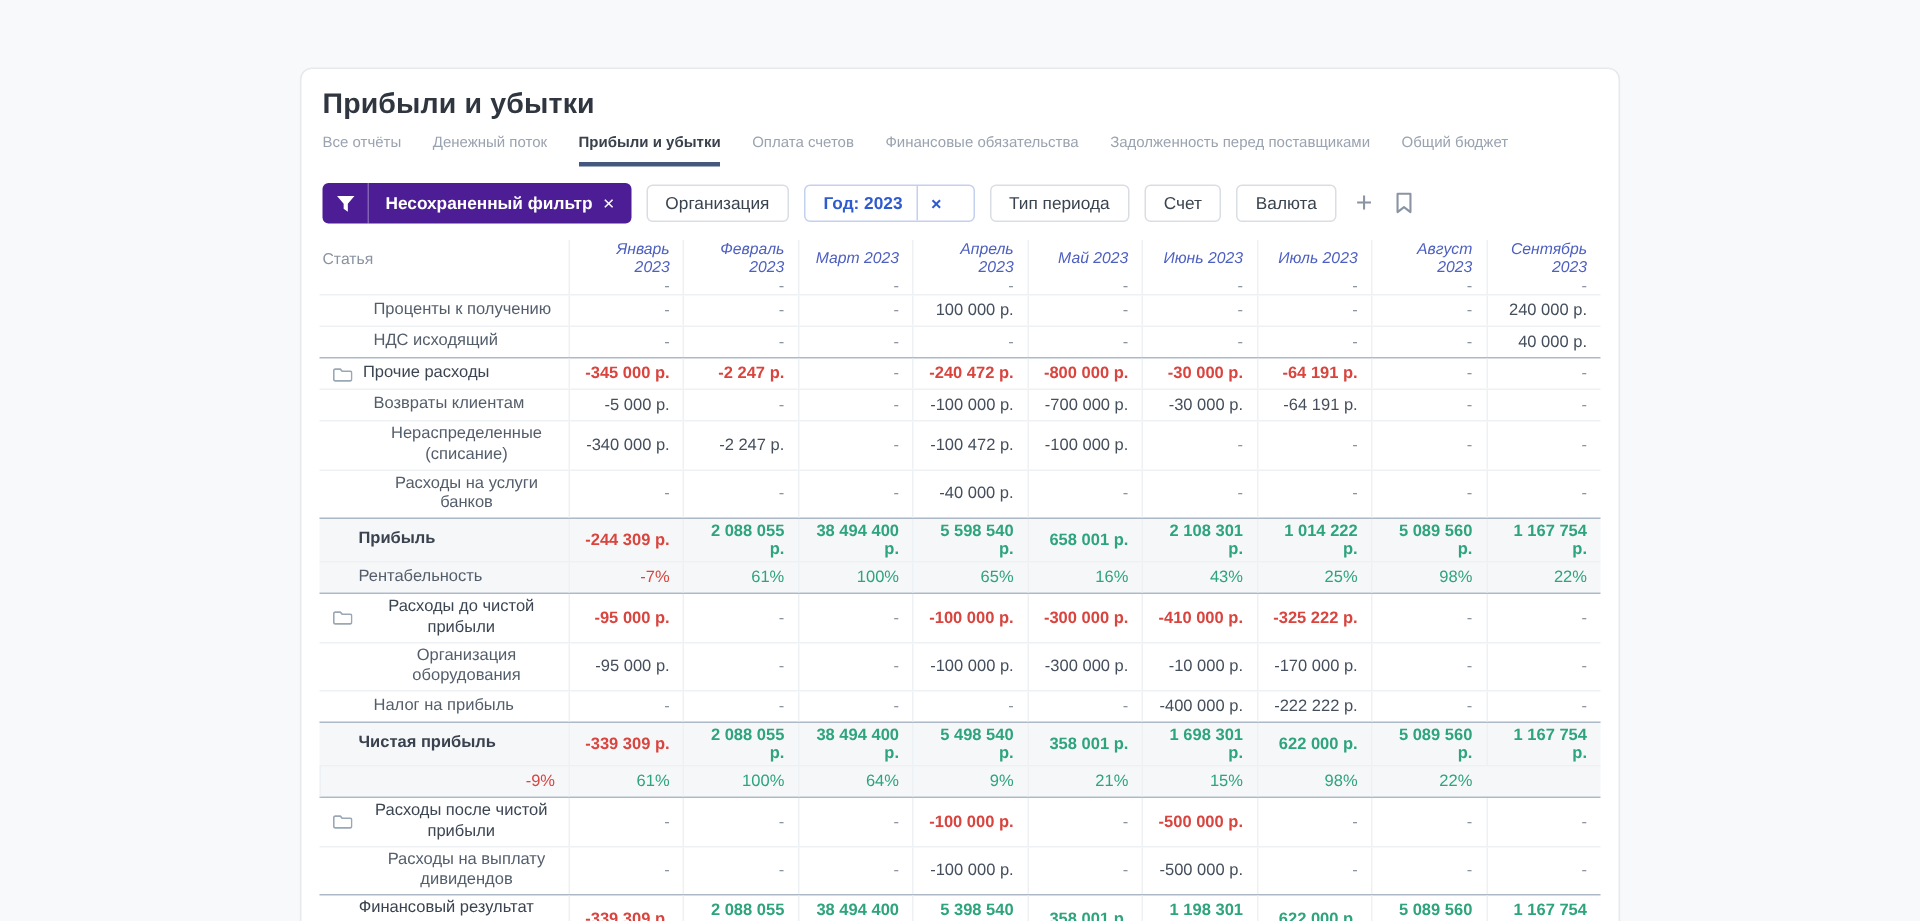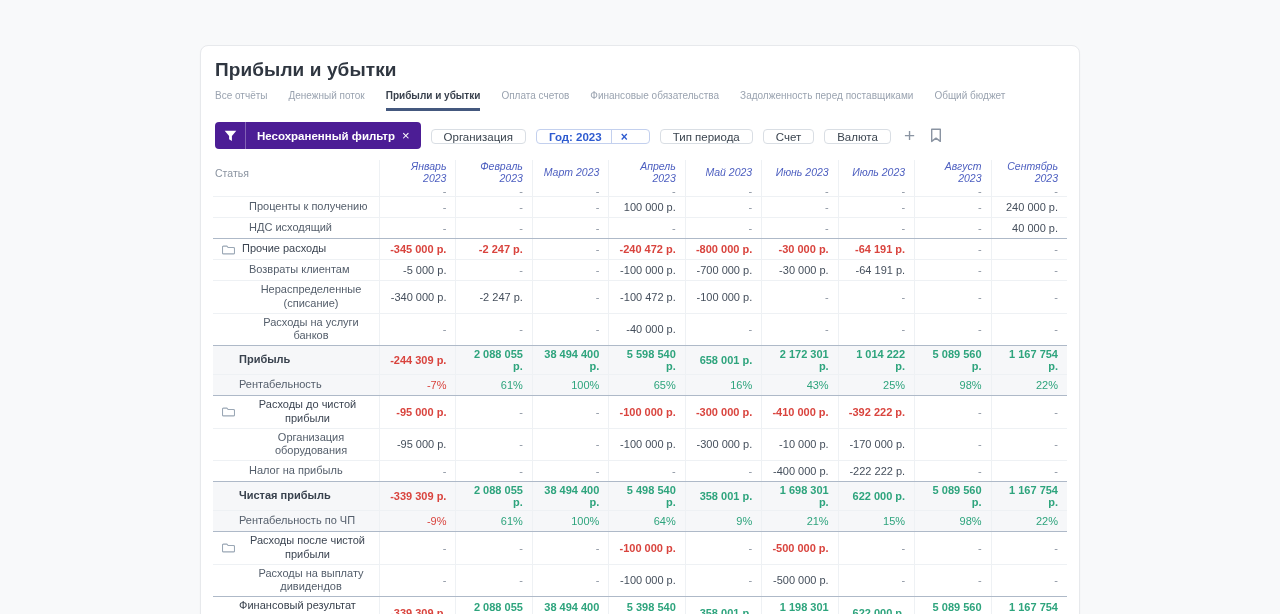--- a/index.html
+++ b/index.html
@@ -46,21 +46,21 @@
     height: 27px; font-size: 11.5px; font-weight: 600;
     font-family: inherit; cursor: pointer; padding: 0;
   }
   .filter-btn .funnel-seg {
     width: 31px; display: flex; align-items: center; justify-content: center;
     border-right: 1px solid rgba(255,255,255,.3); align-self: stretch;
   }
   .filter-btn .lbl { padding: 0 7px 0 11px; }
   .filter-btn .x { padding-right: 11px; font-size: 13px; font-weight: 400; }
   .chip {
-    height: 15px; display: inline-flex; align-items: center;
+    height: 25px; display: inline-flex; align-items: center;
     background: #fff; border: 1px solid #d9dee4; border-radius: 4px;
     font-size: 11.5px; color: #3a444f; padding: 0 12px;
     margin-left: 10px; cursor: pointer; white-space: nowrap;
   }
   .chip.active { color: #2e5bd0; border-color: #c3d0ee; padding-right: 12px; font-weight: 600; }
   .chip.active .chip-x {
     margin-left: 9px; padding: 0 9px; align-self: stretch; display: flex; align-items: center;
     border-left: 1px solid #c3d0ee; font-size: 12px; font-weight: 700;
   }
   .icon-btn { background: none; border: none; cursor: pointer; color: #8a94a2; display: inline-flex; align-items: center; }
@@ -406,21 +406,21 @@
         <div class="cell v-pos bold">
           <span>38 494 400 р.</span>
         </div>
         <div class="cell v-pos bold">
           <span>5 598 540 р.</span>
         </div>
         <div class="cell v-pos bold">
           <span>658 001 р.</span>
         </div>
         <div class="cell v-pos bold">
-          <span>2 172 301 р.</span>
+          <span>2 108 301 р.</span>
         </div>
         <div class="cell v-pos bold">
           <span>1 014 222 р.</span>
         </div>
         <div class="cell v-pos bold">
           <span>5 089 560 р.</span>
         </div>
         <div class="cell v-pos bold">
           <span>1 167 754 р.</span>
         </div>
@@ -478,21 +478,21 @@
         <div class="cell v-neg bold">
           <span>-100 000 р.</span>
         </div>
         <div class="cell v-neg bold">
           <span>-300 000 р.</span>
         </div>
         <div class="cell v-neg bold">
           <span>-410 000 р.</span>
         </div>
         <div class="cell v-neg bold">
-          <span>-392 222 р.</span>
+          <span>-325 222 р.</span>
         </div>
         <div class="cell v-dash">
           <span>-</span>
         </div>
         <div class="cell v-dash">
           <span>-</span>
         </div>
       </div>
       <div class="row child">
         <div class="lab indent">
@@ -584,23 +584,20 @@
           <span>622 000 р.</span>
         </div>
         <div class="cell v-pos bold">
           <span>5 089 560 р.</span>
         </div>
         <div class="cell v-pos bold">
           <span>1 167 754 р.</span>
         </div>
       </div>
       <div class="row pct shade">
-        <div class="lab pct-lab">
-          <span>Рентабельность по ЧП</span>
-        </div>
         <div class="cell v-neg">
           <span>-9%</span>
         </div>
         <div class="cell v-pos">
           <span>61%</span>
         </div>
         <div class="cell v-pos">
           <span>100%</span>
         </div>
         <div class="cell v-pos">

